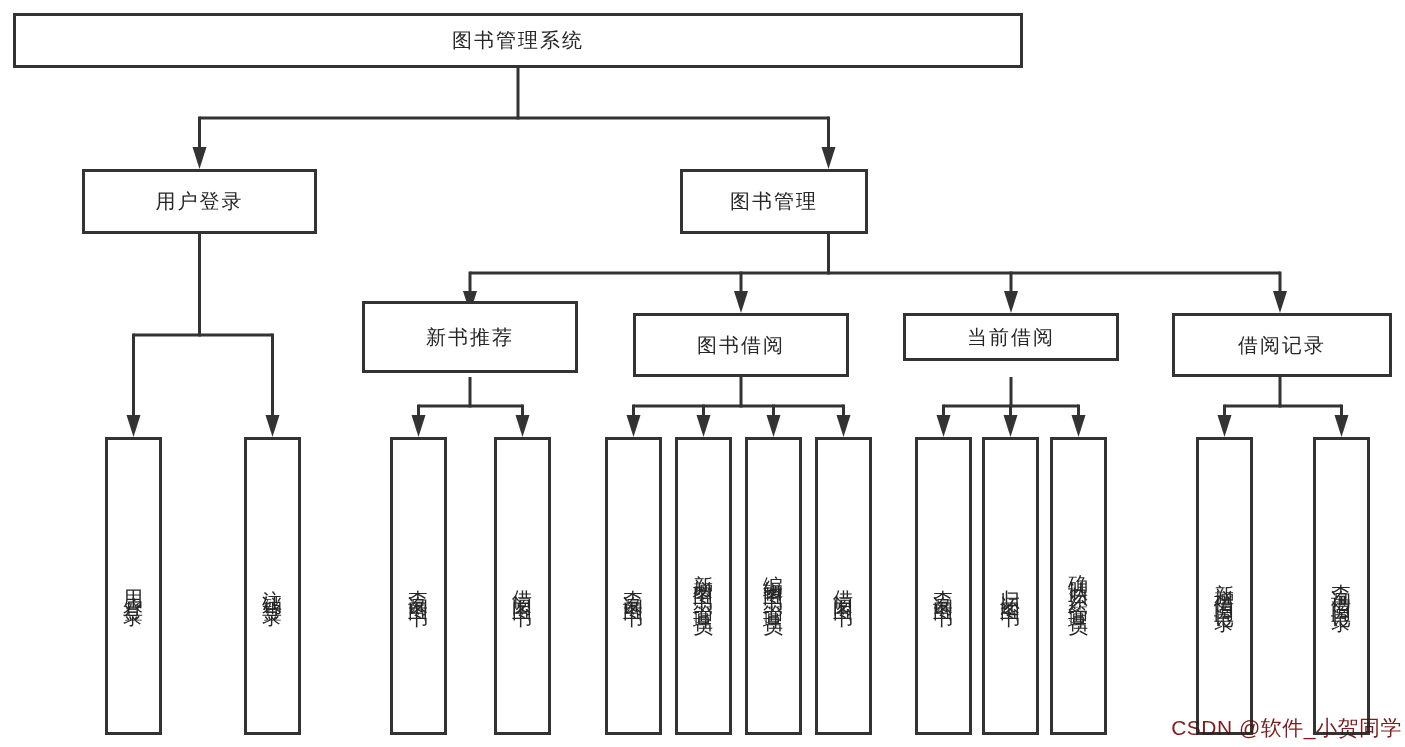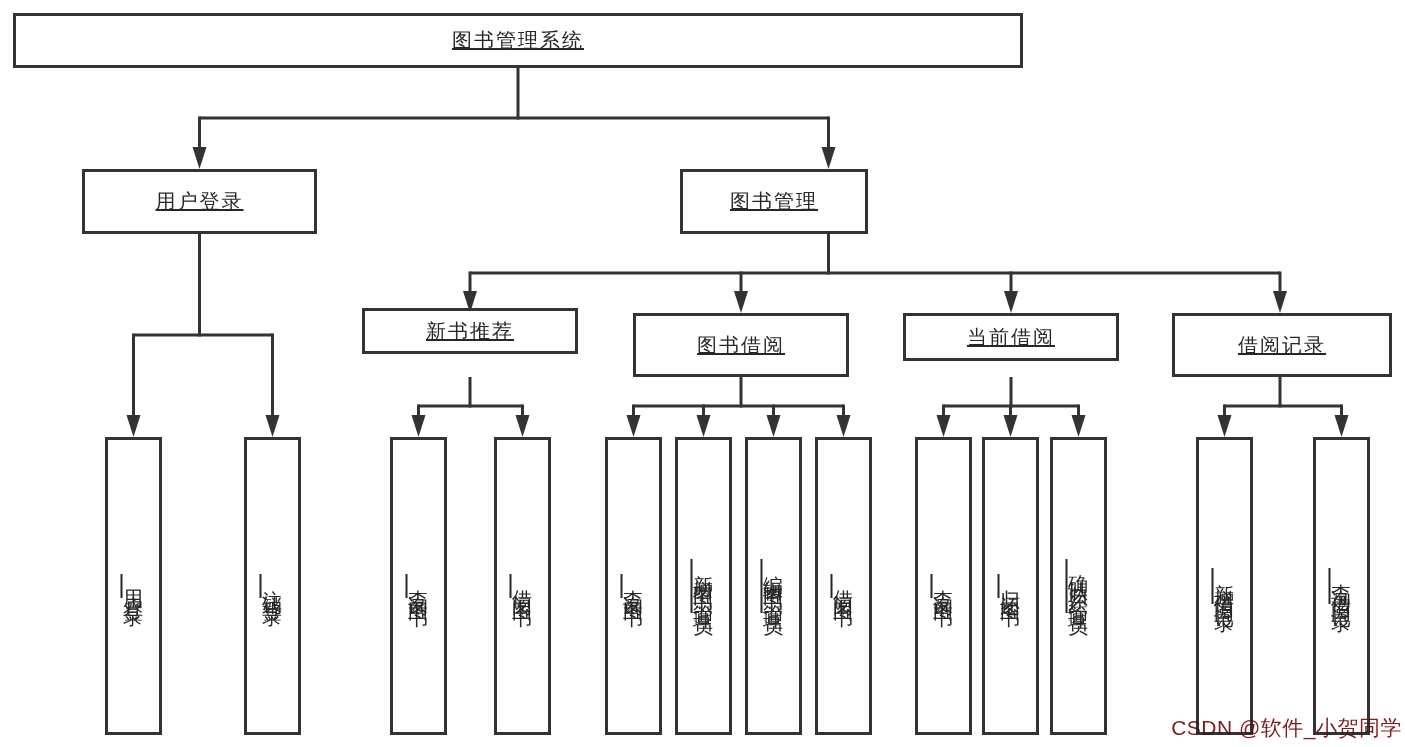--- a/index.html
+++ b/index.html
@@ -24,21 +24,20 @@
   .box {
     position: absolute;
     box-sizing: border-box;
     background: #ffffff;
     border: 3px solid #333333;
     display: flex;
     align-items: center;
     justify-content: center;
     z-index: 2;
     color: #262626;
-    text-decoration: underline;
   }
   .box .lbl {
     font-size: 20px;
     letter-spacing: 2px;
     white-space: nowrap;
   }
   .leaf .lbl {
     writing-mode: vertical-rl;
     text-orientation: mixed;
     letter-spacing: 6px;
@@ -122,21 +121,21 @@
     <span class="lbl">图书管理系统</span>
   </div>
 
   <div class="box" style="left:82px;top:169px;width:235px;height:65px">
     <span class="lbl">用户登录</span>
   </div>
   <div class="box" style="left:680px;top:169px;width:188px;height:65px">
     <span class="lbl">图书管理</span>
   </div>
 
-  <div class="box" style="left:362px;top:308px;width:216px;height:46px">
+  <div class="box" style="left:362px;top:301px;width:216px;height:72px">
     <span class="lbl">新书推荐</span>
   </div>
   <div class="box" style="left:633px;top:313px;width:216px;height:64px">
     <span class="lbl">图书借阅</span>
   </div>
   <div class="box" style="left:903px;top:313px;width:216px;height:48px">
     <span class="lbl">当前借阅</span>
   </div>
   <div class="box" style="left:1172px;top:313px;width:220px;height:64px">
     <span class="lbl">借阅记录</span>

